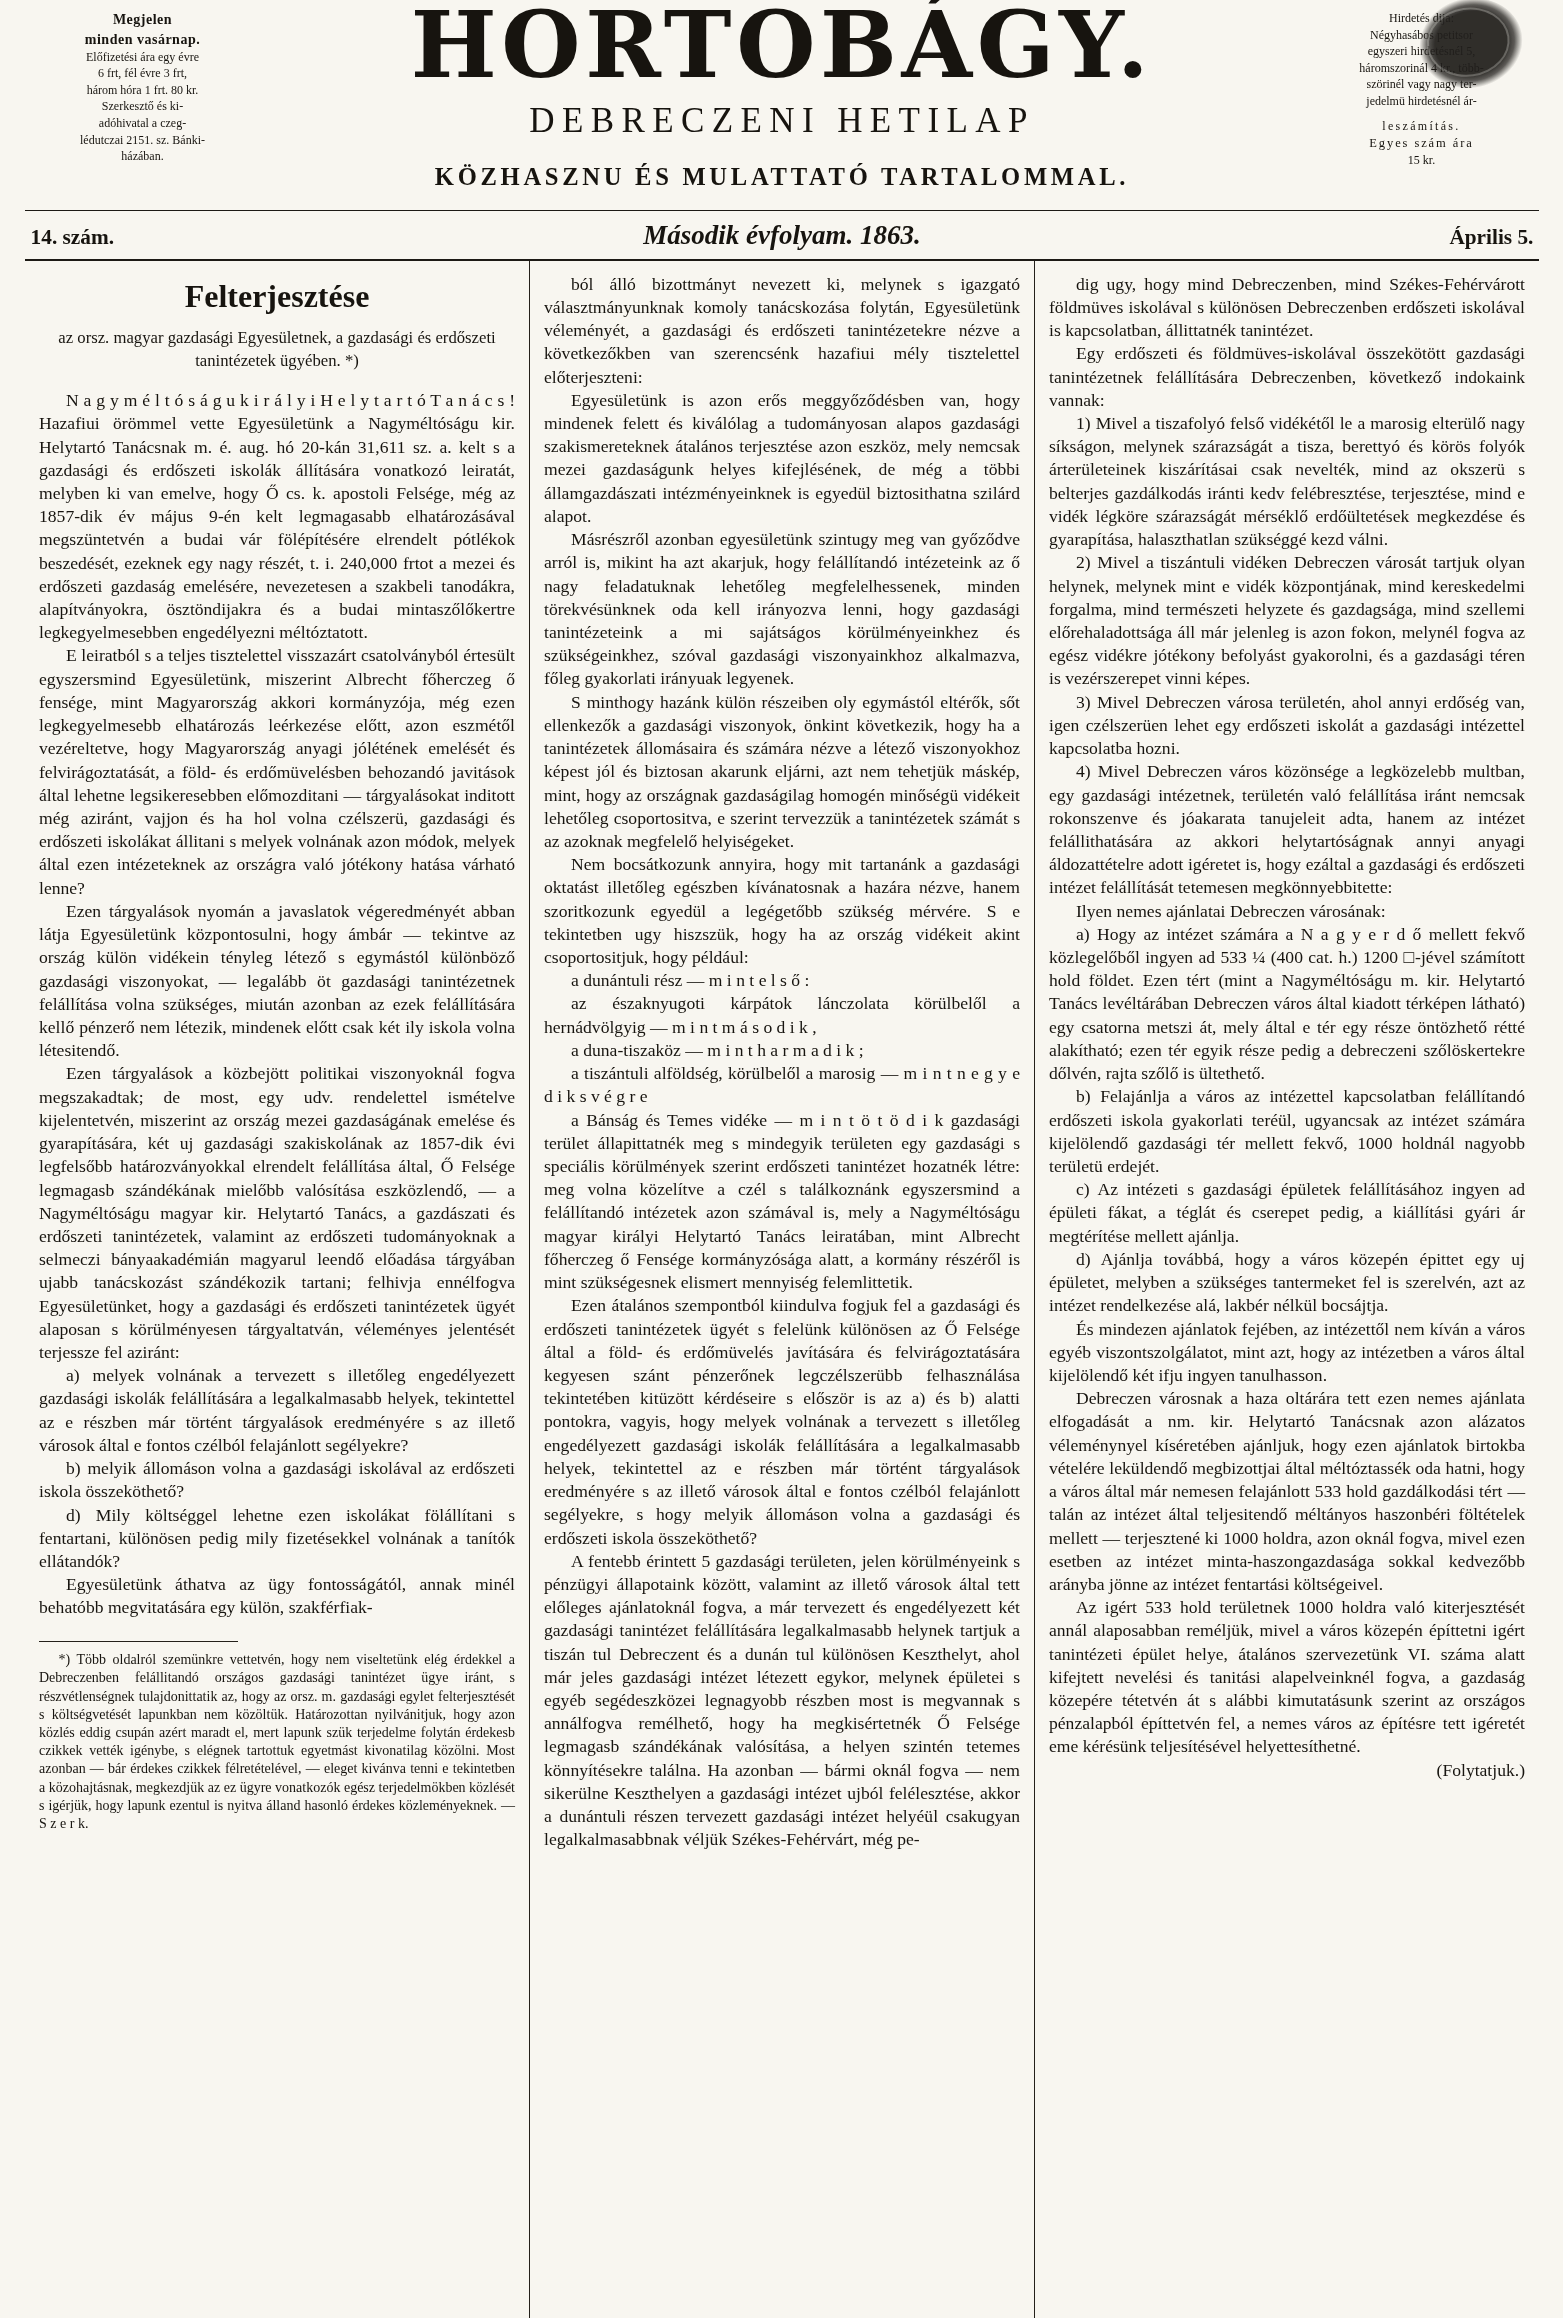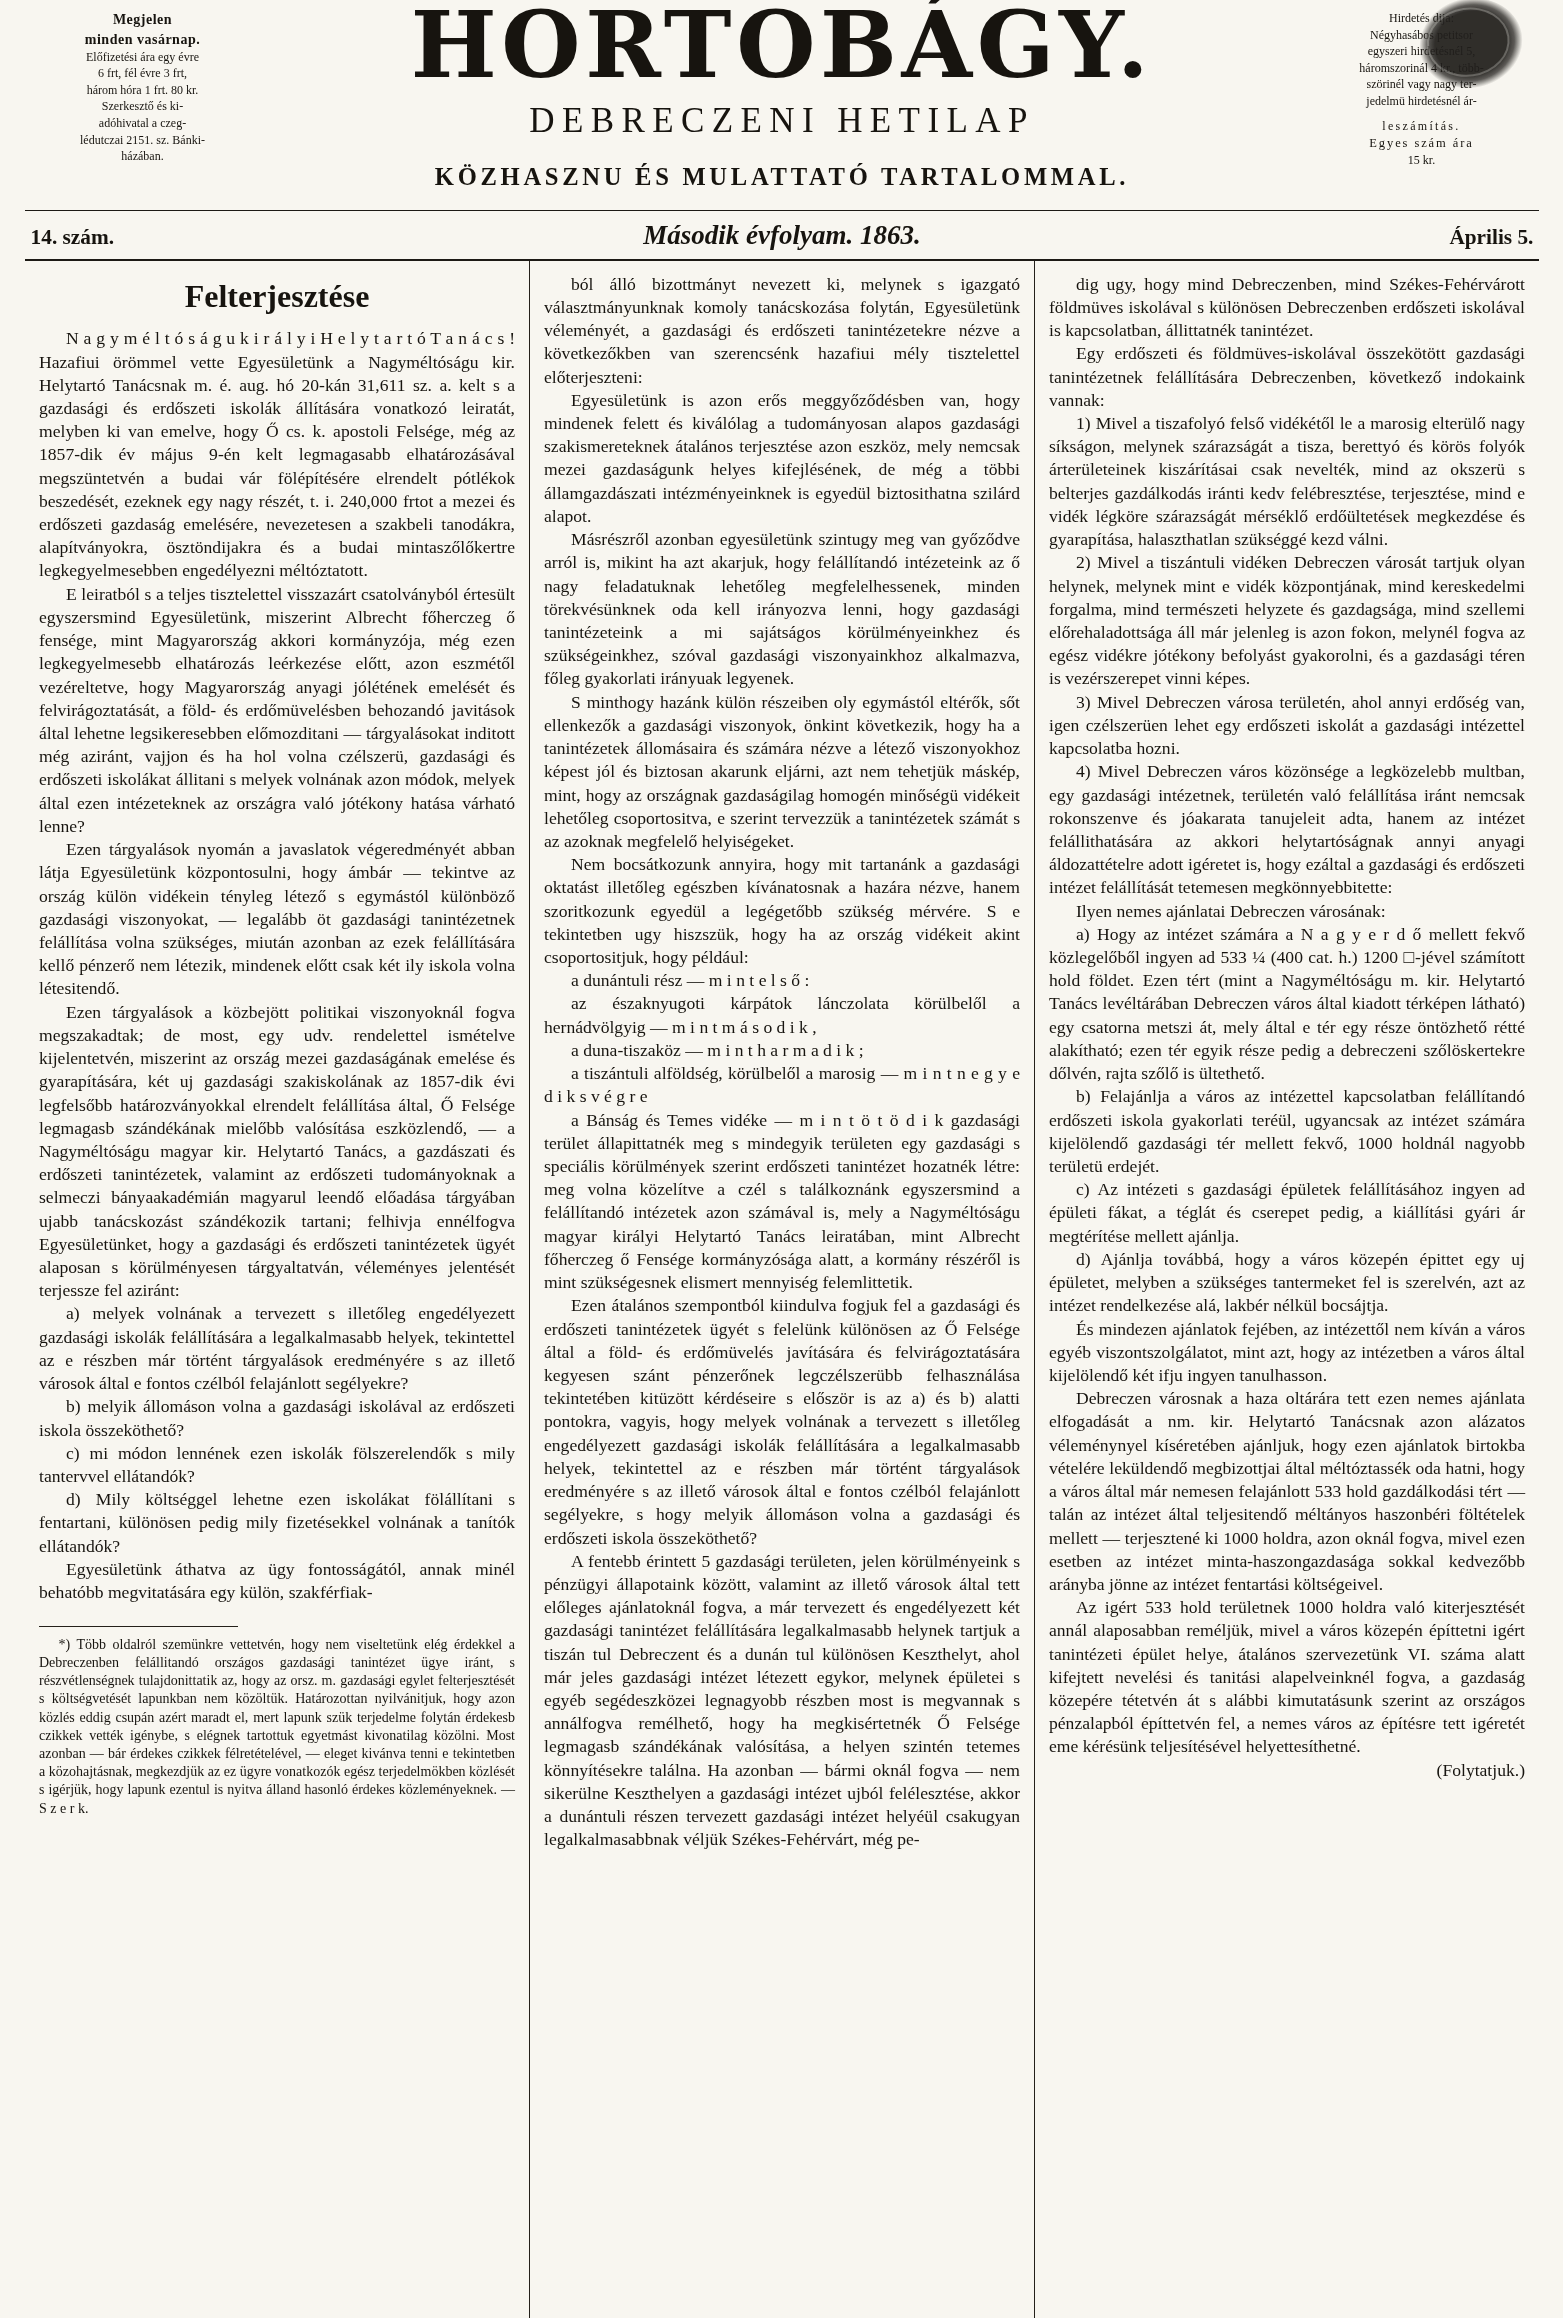--- a/index.html
+++ b/index.html
@@ -128,35 +128,35 @@
     <span class="volume">Második évfolyam. 1863.</span>
     <span class="date">Április 5.</span>
   </div>
 
   <div class="rule-bottom"></div>
 
   <main class="columns">
 
     <section class="col col1">
       <h2 class="article-title">Felterjesztése</h2>
+      <div class="article-subtitle">az orsz. magyar gazdasági Egyesületnek, a gazdasági és erdőszeti tanintézetek ügyében. *)</div>
       <div class="paras">
 
           <p>N a g y m é l t ó s á g u   k i r á l y i   H e l y t a r t ó   T a n á c s !   Hazafiui örömmel vette Egyesületünk a Nagyméltóságu kir. Helytartó Tanácsnak m. é. aug. hó 20-kán 31,611 sz. a. kelt s a gazdasági és erdőszeti iskolák állítására vonatkozó leiratát, melyben ki van emelve, hogy Ő cs. k. apostoli Felsége, még az 1857-dik év május 9-én kelt legmagasabb elhatározásával megszüntetvén a budai vár fölépítésére elrendelt pótlékok beszedését, ezeknek egy nagy részét, t. i. 240,000 frtot a mezei és erdőszeti gazdaság emelésére, nevezetesen a szakbeli tanodákra, alapítványokra, ösztöndijakra és a budai mintaszőlőkertre legkegyelmesebben engedélyezni méltóztatott.</p>
 
           <p>E leiratból s a teljes tisztelettel visszazárt csatolványból értesült egyszersmind Egyesületünk, miszerint Albrecht főherczeg ő fensége, mint Magyarország akkori kormányzója, még ezen legkegyelmesebb elhatározás leérkezése előtt, azon eszmétől vezéreltetve, hogy Magyarország anyagi jólétének emelését és felvirágoztatását, a föld- és erdőmüvelésben behozandó javitások által lehetne legsikeresebben előmozditani — tárgyalásokat inditott még aziránt, vajjon és ha hol volna czélszerü, gazdasági és erdőszeti iskolákat állitani s melyek volnának azon módok, melyek által ezen intézeteknek az országra való jótékony hatása várható lenne?</p>
 
           <p>Ezen tárgyalások nyomán a javaslatok végeredményét abban látja Egyesületünk központosulni, hogy ámbár — tekintve az ország külön vidékein tényleg létező s egymástól különböző gazdasági viszonyokat, — legalább öt gazdasági tanintézetnek felállítása volna szükséges, miután azonban az ezek felállítására kellő pénzerő nem létezik, mindenek előtt csak két ily iskola volna létesitendő.</p>
 
           <p>Ezen tárgyalások a közbejött politikai viszonyoknál fogva megszakadtak; de most, egy udv. rendelettel ismételve kijelentetvén, miszerint az ország mezei gazdaságának emelése és gyarapítására, két uj gazdasági szakiskolának az 1857-dik évi legfelsőbb határozványokkal elrendelt felállítása által, Ő Felsége legmagasb szándékának mielőbb valósítása eszközlendő, — a Nagyméltóságu magyar kir. Helytartó Tanács, a gazdászati és erdőszeti tanintézetek, valamint az erdőszeti tudományoknak a selmeczi bányaakadémián magyarul leendő előadása tárgyában ujabb tanácskozást szándékozik tartani; felhivja ennélfogva Egyesületünket, hogy a gazdasági és erdőszeti tanintézetek ügyét alaposan s körülményesen tárgyaltatván, véleményes jelentését terjessze fel aziránt:</p>
 
           <p>a) melyek volnának a tervezett s illetőleg engedélyezett gazdasági iskolák felállítására a legalkalmasabb helyek, tekintettel az e részben már történt tárgyalások eredményére s az illető városok által e fontos czélból felajánlott segélyekre?</p>
 
           <p>b) melyik állomáson volna a gazdasági iskolával az erdőszeti iskola összeköthető?</p>
 
-          <p>c) mi módon lennének ezen iskolák fölszerelendők s mily tantervvel ellátandók?</p>
 
           <p>d) Mily költséggel lehetne ezen iskolákat fölállítani s fentartani, különösen pedig mily fizetésekkel volnának a tanítók ellátandók?</p>
 
           <p>Egyesületünk áthatva az ügy fontosságától, annak minél behatóbb megvitatására egy külön, szakférfiak-</p>
         </div>
       <div class="footnote-rule"></div>
       <p class="footnote">*) Több oldalról szemünkre vettetvén, hogy nem viseltetünk elég érdekkel a Debreczenben felállitandó országos gazdasági tanintézet ügye iránt, s részvétlenségnek tulajdonittatik az, hogy az orsz. m. gazdasági egylet felterjesztését s költségvetését lapunkban nem közöltük. Határozottan nyilvánitjuk, hogy azon közlés eddig csupán azért maradt el, mert lapunk szük terjedelme folytán érdekesb czikkek vették igénybe, s elégnek tartottuk egyetmást kivonatilag közölni. Most azonban — bár érdekes czikkek félretételével, — eleget kivánva tenni e tekintetben a közohajtásnak, megkezdjük az ez ügyre vonatkozók egész terjedelmökben közlését s igérjük, hogy lapunk ezentul is nyitva álland hasonló érdekes közleményeknek. — S z e r k.</p>
     </section>
 
     <section class="col col2">

